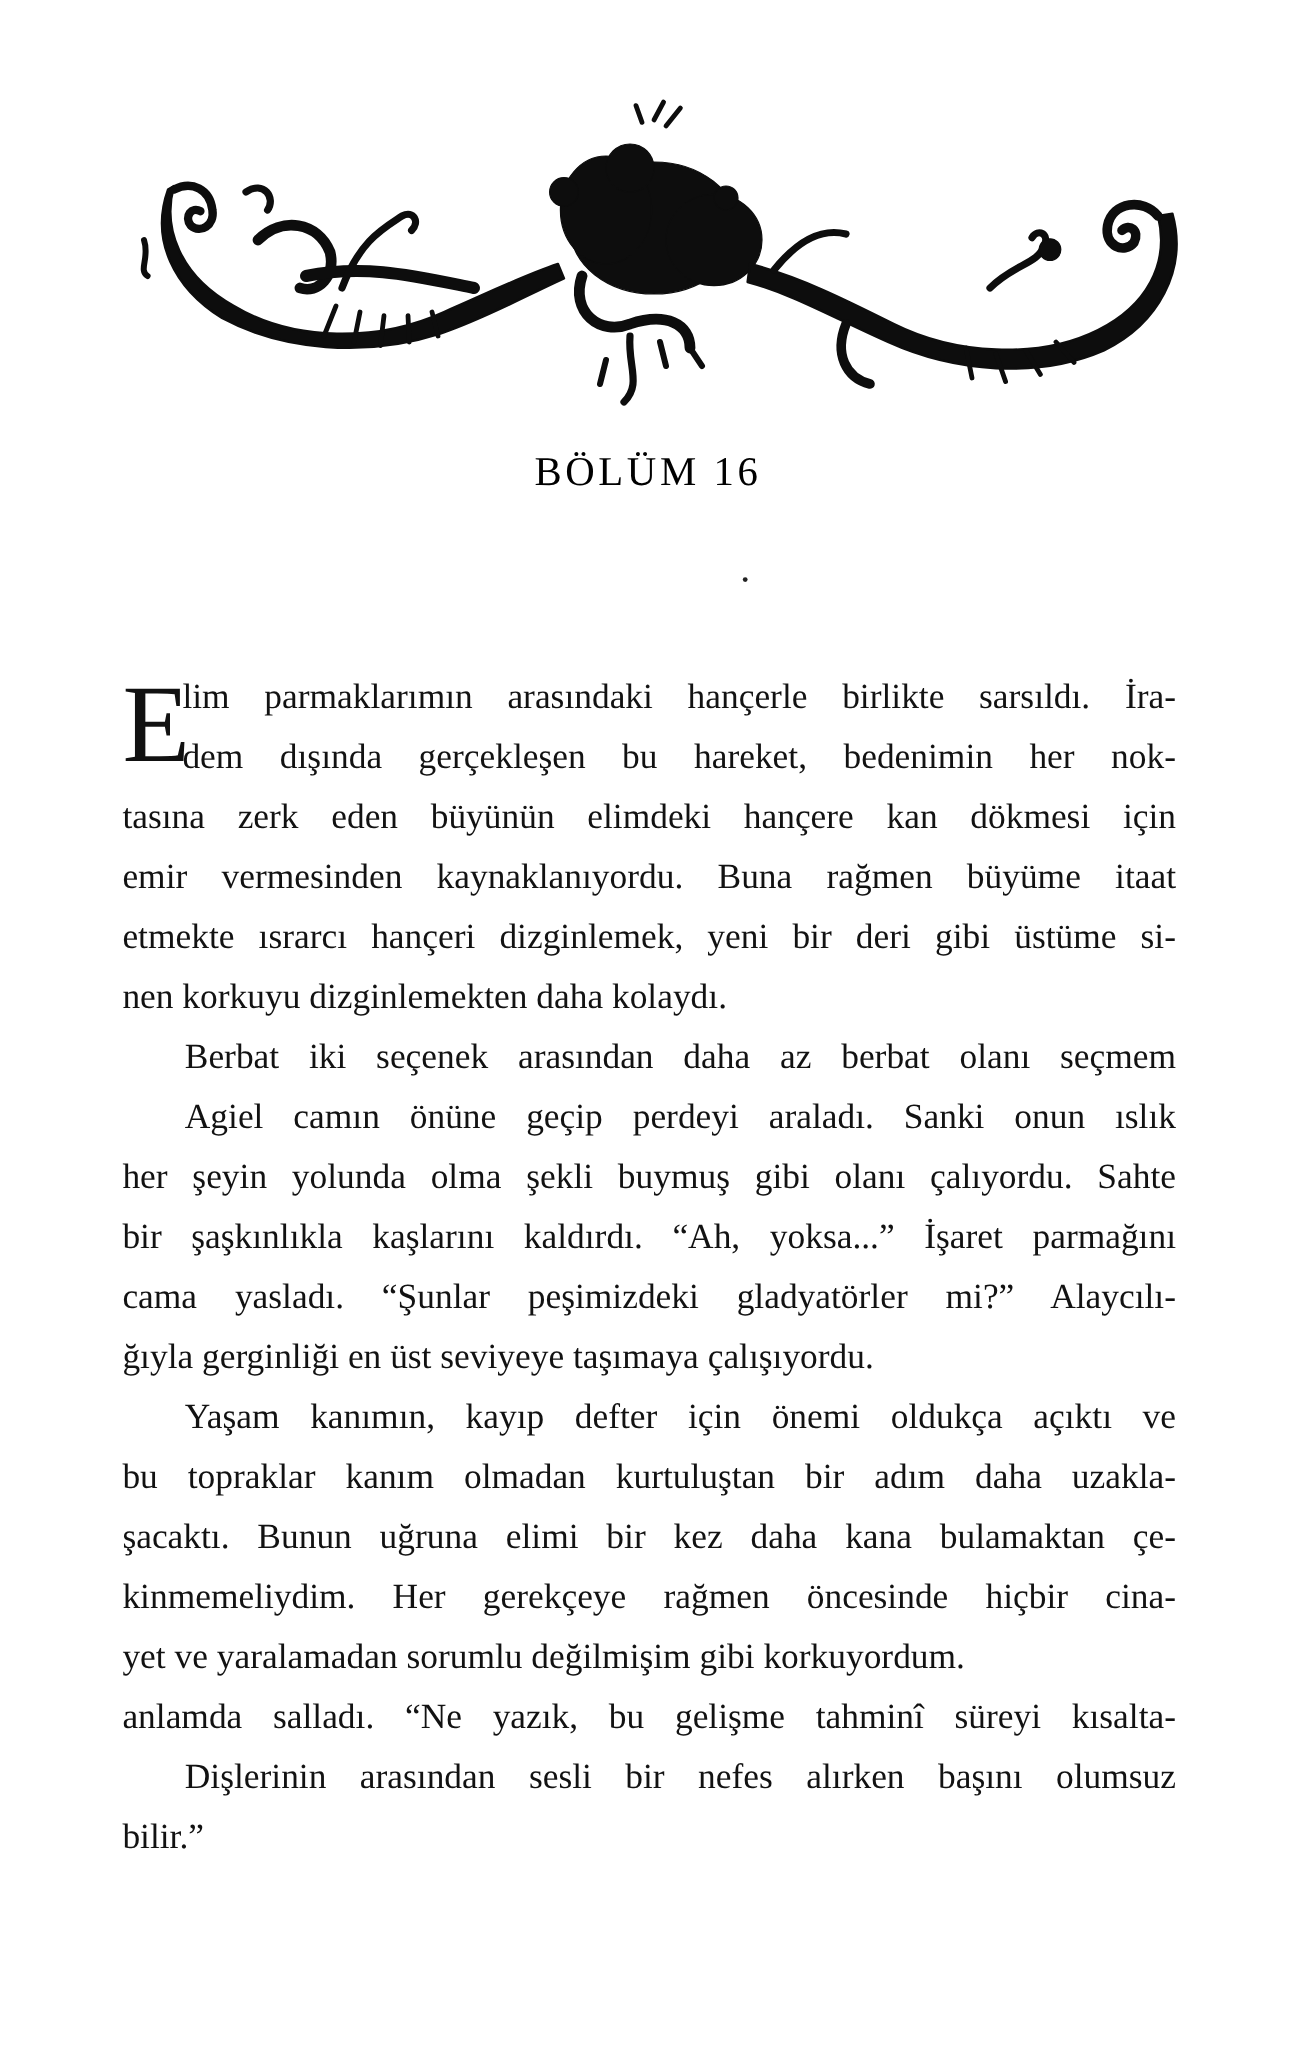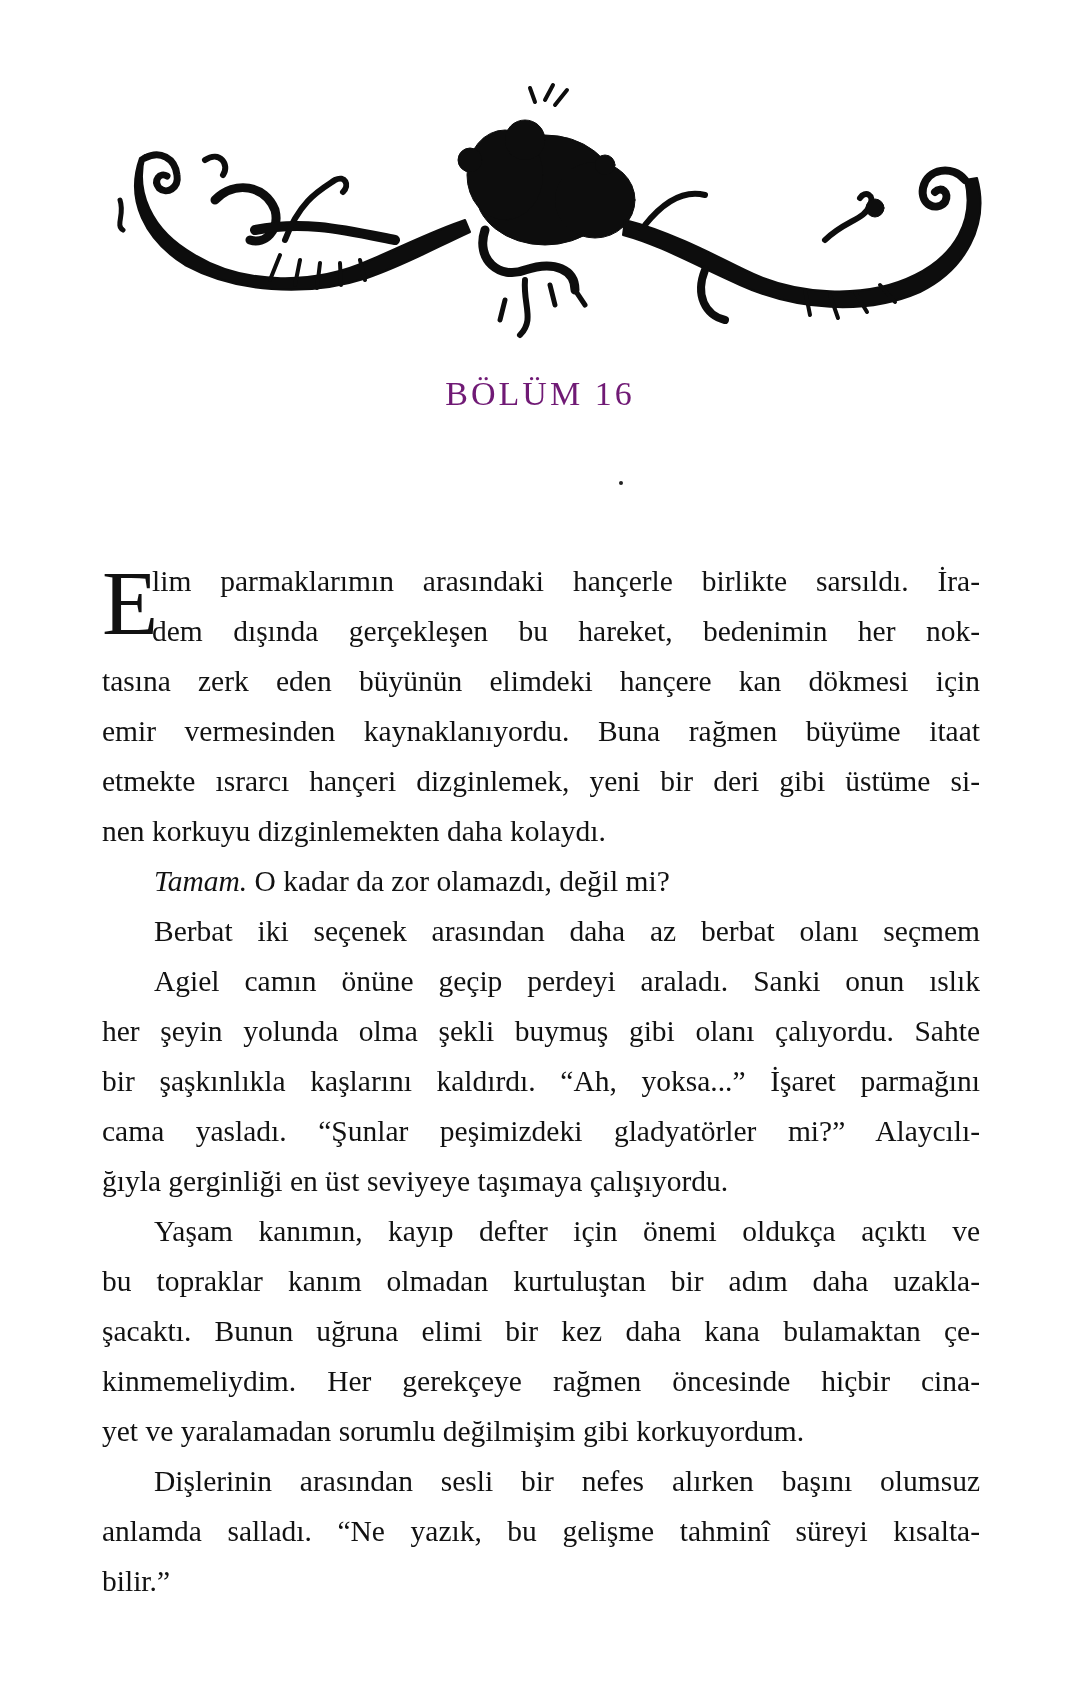--- a/index.html
+++ b/index.html
@@ -30,21 +30,21 @@
     .chapter-title {
       position: absolute;
       left: 0;
       width: 1080px;
       top: 375px;
       text-align: center;
       font-family: "Liberation Serif", serif;
       font-size: 34px;
       letter-spacing: 3px;
       font-weight: normal;
-      color: #701a75;
+      color: #000000;
     }
     .stray-dot {
       position: absolute;
       left: 619px;
       top: 481px;
       width: 4px;
       height: 4px;
       background: #222;
       border-radius: 50%;
     }
@@ -142,31 +142,30 @@
 
 <div class="text-block">
   <span class="dropcap">E</span>
   <div id="lines">
       <span class="line dropcap-line">lim parmaklarımın arasındaki hançerle birlikte sarsıldı. İra-</span>
       <span class="line dropcap-line">dem dışında gerçekleşen bu hareket, bedenimin her nok-</span>
       <span class="line ">tasına zerk eden büyünün elimdeki hançere kan dökmesi için</span>
       <span class="line ">emir vermesinden kaynaklanıyordu. Buna rağmen büyüme itaat</span>
       <span class="line ">etmekte ısrarcı hançeri dizginlemek, yeni bir deri gibi üstüme si-</span>
       <span class="line last">nen korkuyu dizginlemekten daha kolaydı.</span>
-      <span class="line indent last"><em>Tamam.</em> O kadar da zor olamazdı, değil mi?</span>
       <span class="line indent">Berbat iki seçenek arasından daha az berbat olanı seçmem</span>
       <span class="line indent">Agiel camın önüne geçip perdeyi araladı. Sanki onun ıslık</span>
       <span class="line ">her şeyin yolunda olma şekli buymuş gibi olanı çalıyordu. Sahte</span>
       <span class="line ">bir şaşkınlıkla kaşlarını kaldırdı. “Ah, yoksa...” İşaret parmağını</span>
       <span class="line ">cama yasladı. “Şunlar peşimizdeki gladyatörler mi?” Alaycılı-</span>
       <span class="line last">ğıyla gerginliği en üst seviyeye taşımaya çalışıyordu.</span>
       <span class="line indent">Yaşam kanımın, kayıp defter için önemi oldukça açıktı ve</span>
       <span class="line ">bu topraklar kanım olmadan kurtuluştan bir adım daha uzakla-</span>
       <span class="line ">şacaktı. Bunun uğruna elimi bir kez daha kana bulamaktan çe-</span>
       <span class="line ">kinmemeliydim. Her gerekçeye rağmen öncesinde hiçbir cina-</span>
       <span class="line last">yet ve yaralamadan sorumlu değilmişim gibi korkuyordum.</span>
+      <span class="line ">anlamda salladı. “Ne yazık, bu gelişme tahminî süreyi kısalta-</span>
       <span class="line indent">Dişlerinin arasından sesli bir nefes alırken başını olumsuz</span>
-      <span class="line ">anlamda salladı. “Ne yazık, bu gelişme tahminî süreyi kısalta-</span>
       <span class="line last">bilir.”</span>
     </div>
 </div>
 
 <div class="footer">Ninova</div>
 
 </body></html>

